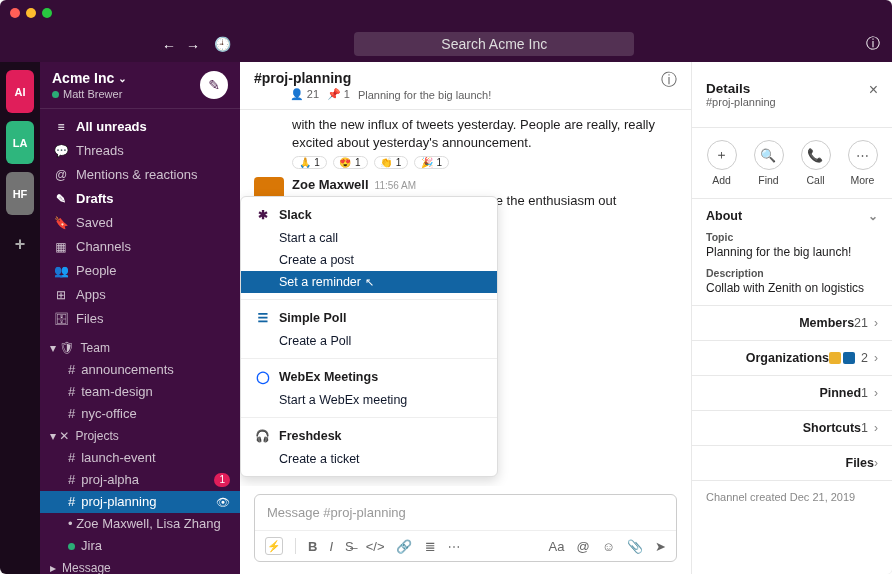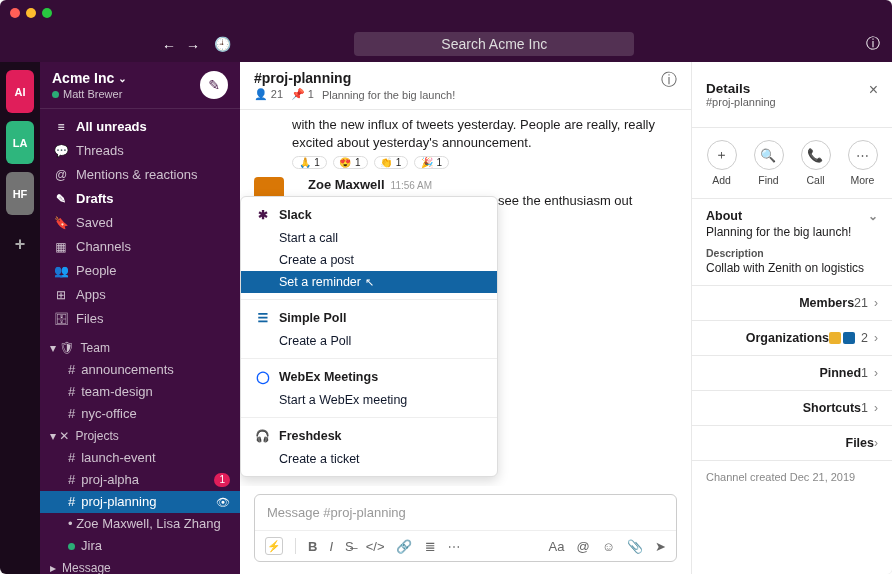--- a/index.html
+++ b/index.html
@@ -32,23 +32,23 @@
 .sb-group-hdr { display:flex; align-items:center; gap:6px; padding:4px 10px; font-size:12px;}
 .hash { font-weight:400; }
 .ch-item { padding:1px 14px 1px 28px; display:flex; align-items:center; gap:6px; line-height:20px; position:relative;}
 .ch-item.active { background:#1264a3; color:#fff;}
 .badge { position:absolute; right:10px; background:#e01e5a; color:#fff; font-size:10px; border-radius:8px; padding:0 5px; line-height:14px;}
 .eye { position:absolute; right:10px; font-size:11px;}
 .main { flex:1; display:flex; min-height:0; background:#fff;}
 .channel { flex:1; display:flex; flex-direction:column; border-right:1px solid #e8e8e8; min-width:0;}
 .ch-header { padding:8px 14px; border-bottom:1px solid #e8e8e8; display:flex; align-items:flex-start; justify-content:space-between;}
 .ch-title { font-weight:800; font-size:14px; color:#1d1c1d;}
-.ch-sub { font-size:11px; color:#616061; display:flex; align-items:center; gap:8px; margin-top:2px;}
+.ch-sub { font-size:11px; color:#616061; display:flex; align-items:center; gap:8px; margin-top:2px;margin-left:36px;}
 .ch-body { flex:1; position:relative; overflow:hidden; padding:6px 14px 0 14px; font-size:13px; color:#1d1c1d;}
-.msg { display:flex; gap:24px; margin-bottom:16px;}
+.msg { display:flex; gap:8px; margin-bottom:16px;}
 .avatar { width:30px; height:30px; border-radius:4px; background:#f2c94c; flex-shrink:0;}
 .msg-head { display:flex; align-items:baseline; gap:6px;}
 .msg-name { font-weight:700; font-size:13px;}
 .msg-time { font-size:10px; color:#999;}
 .msg-text { font-size:13px; line-height:1.4; color:#1d1c1d;}
 .reactions { display:flex; gap:6px; margin:4px 0 8px 38px;}
 .react { border:1px solid #ddd; border-radius:10px; padding:0 6px; font-size:10px; display:flex; align-items:center; gap:3px; background:#fff;}
 .shortcut-menu { position:absolute; left:0; top:86px; width:258px; background:#fff; border:1px solid #ddd; border-radius:6px; box-shadow:0 4px 12px rgba(0,0,0,0.15); overflow:hidden; z-index:5;}
 .sm-group { padding:6px 0; border-bottom:1px solid #eee;}
 .sm-group:last-child{border-bottom:none;}
@@ -276,20 +276,21 @@
             <div class="dt-act">
               <div class="circ">⋯</div>
               <span>More</span>
             </div>
           </div>
         <div class="dt-section">
           <div class="hdr">
               <span>About</span>
               <span class="chev">⌄</span>
             </div>
+          <div class="dt-label">Topic</div>
           <div class="dt-val">Planning for the big launch!</div>
           <div class="dt-label">Description</div>
           <div class="dt-val">Collab with Zenith on logistics</div>
         </div>
         <div id="dtrows">
             <div class="dt-row">
               <span>Members</span>
               <span class="rt">21 <span class="chev">›</span></span>
             </div>
             <div class="dt-row">

